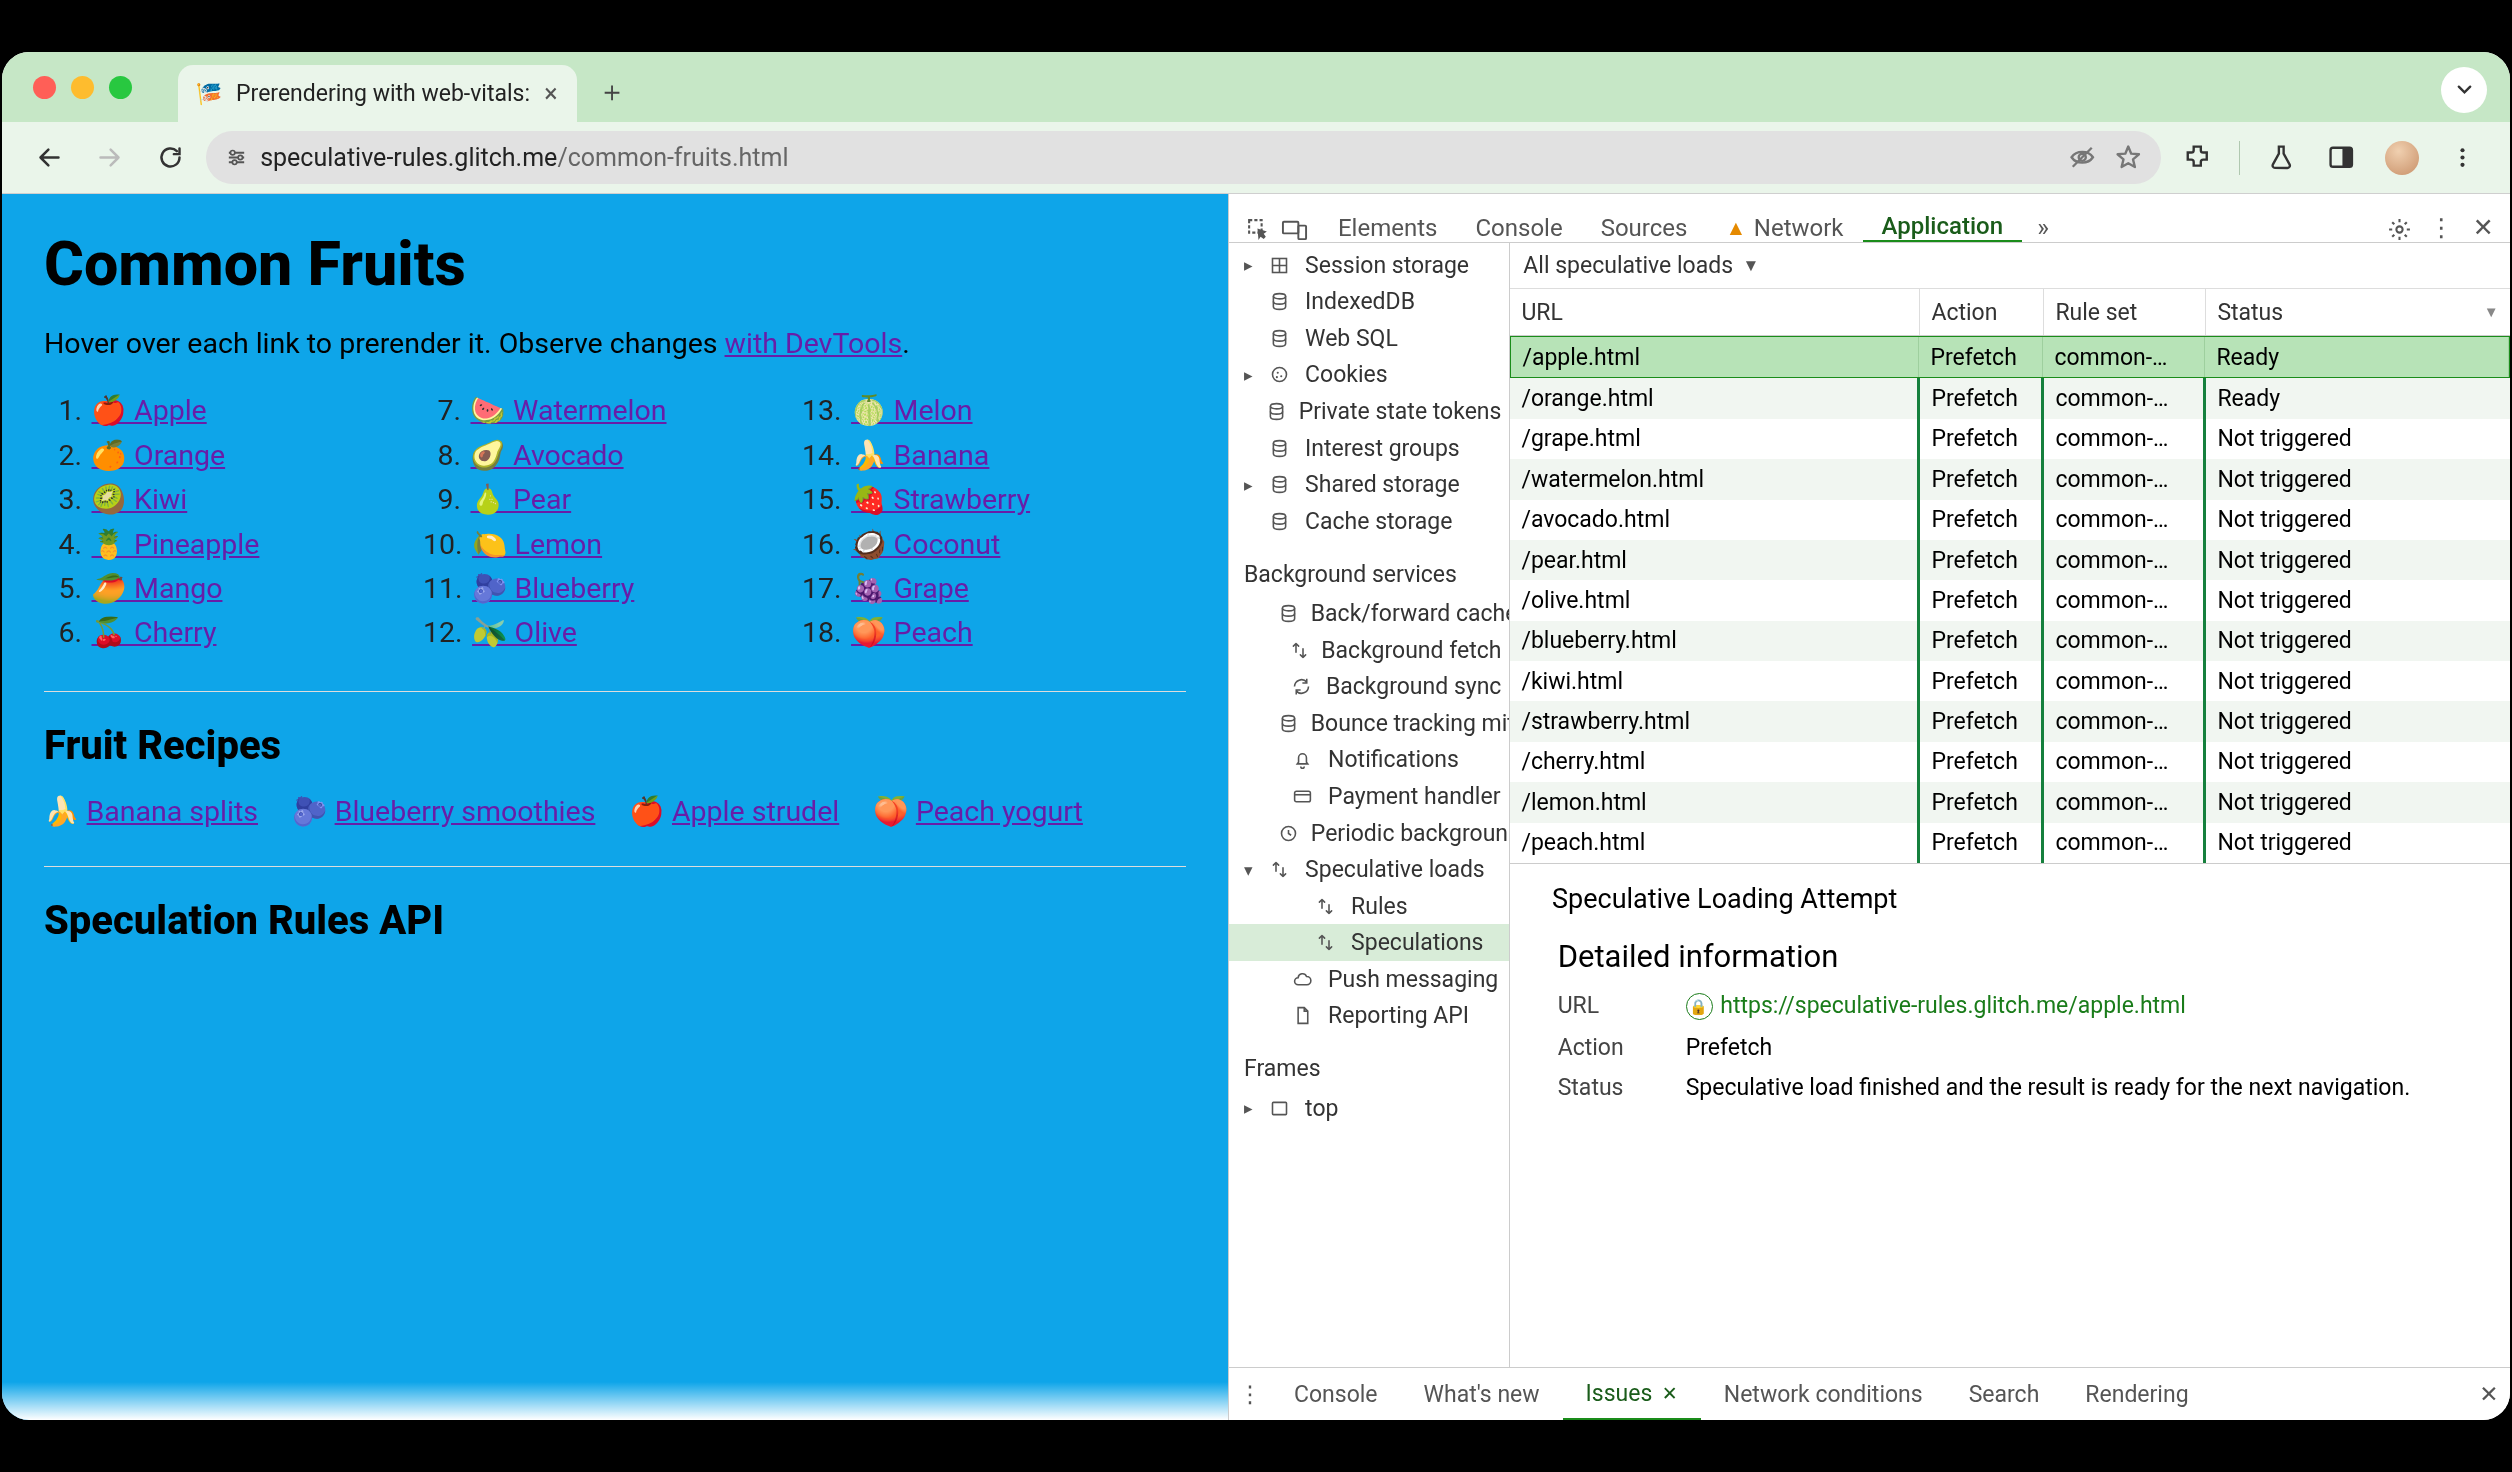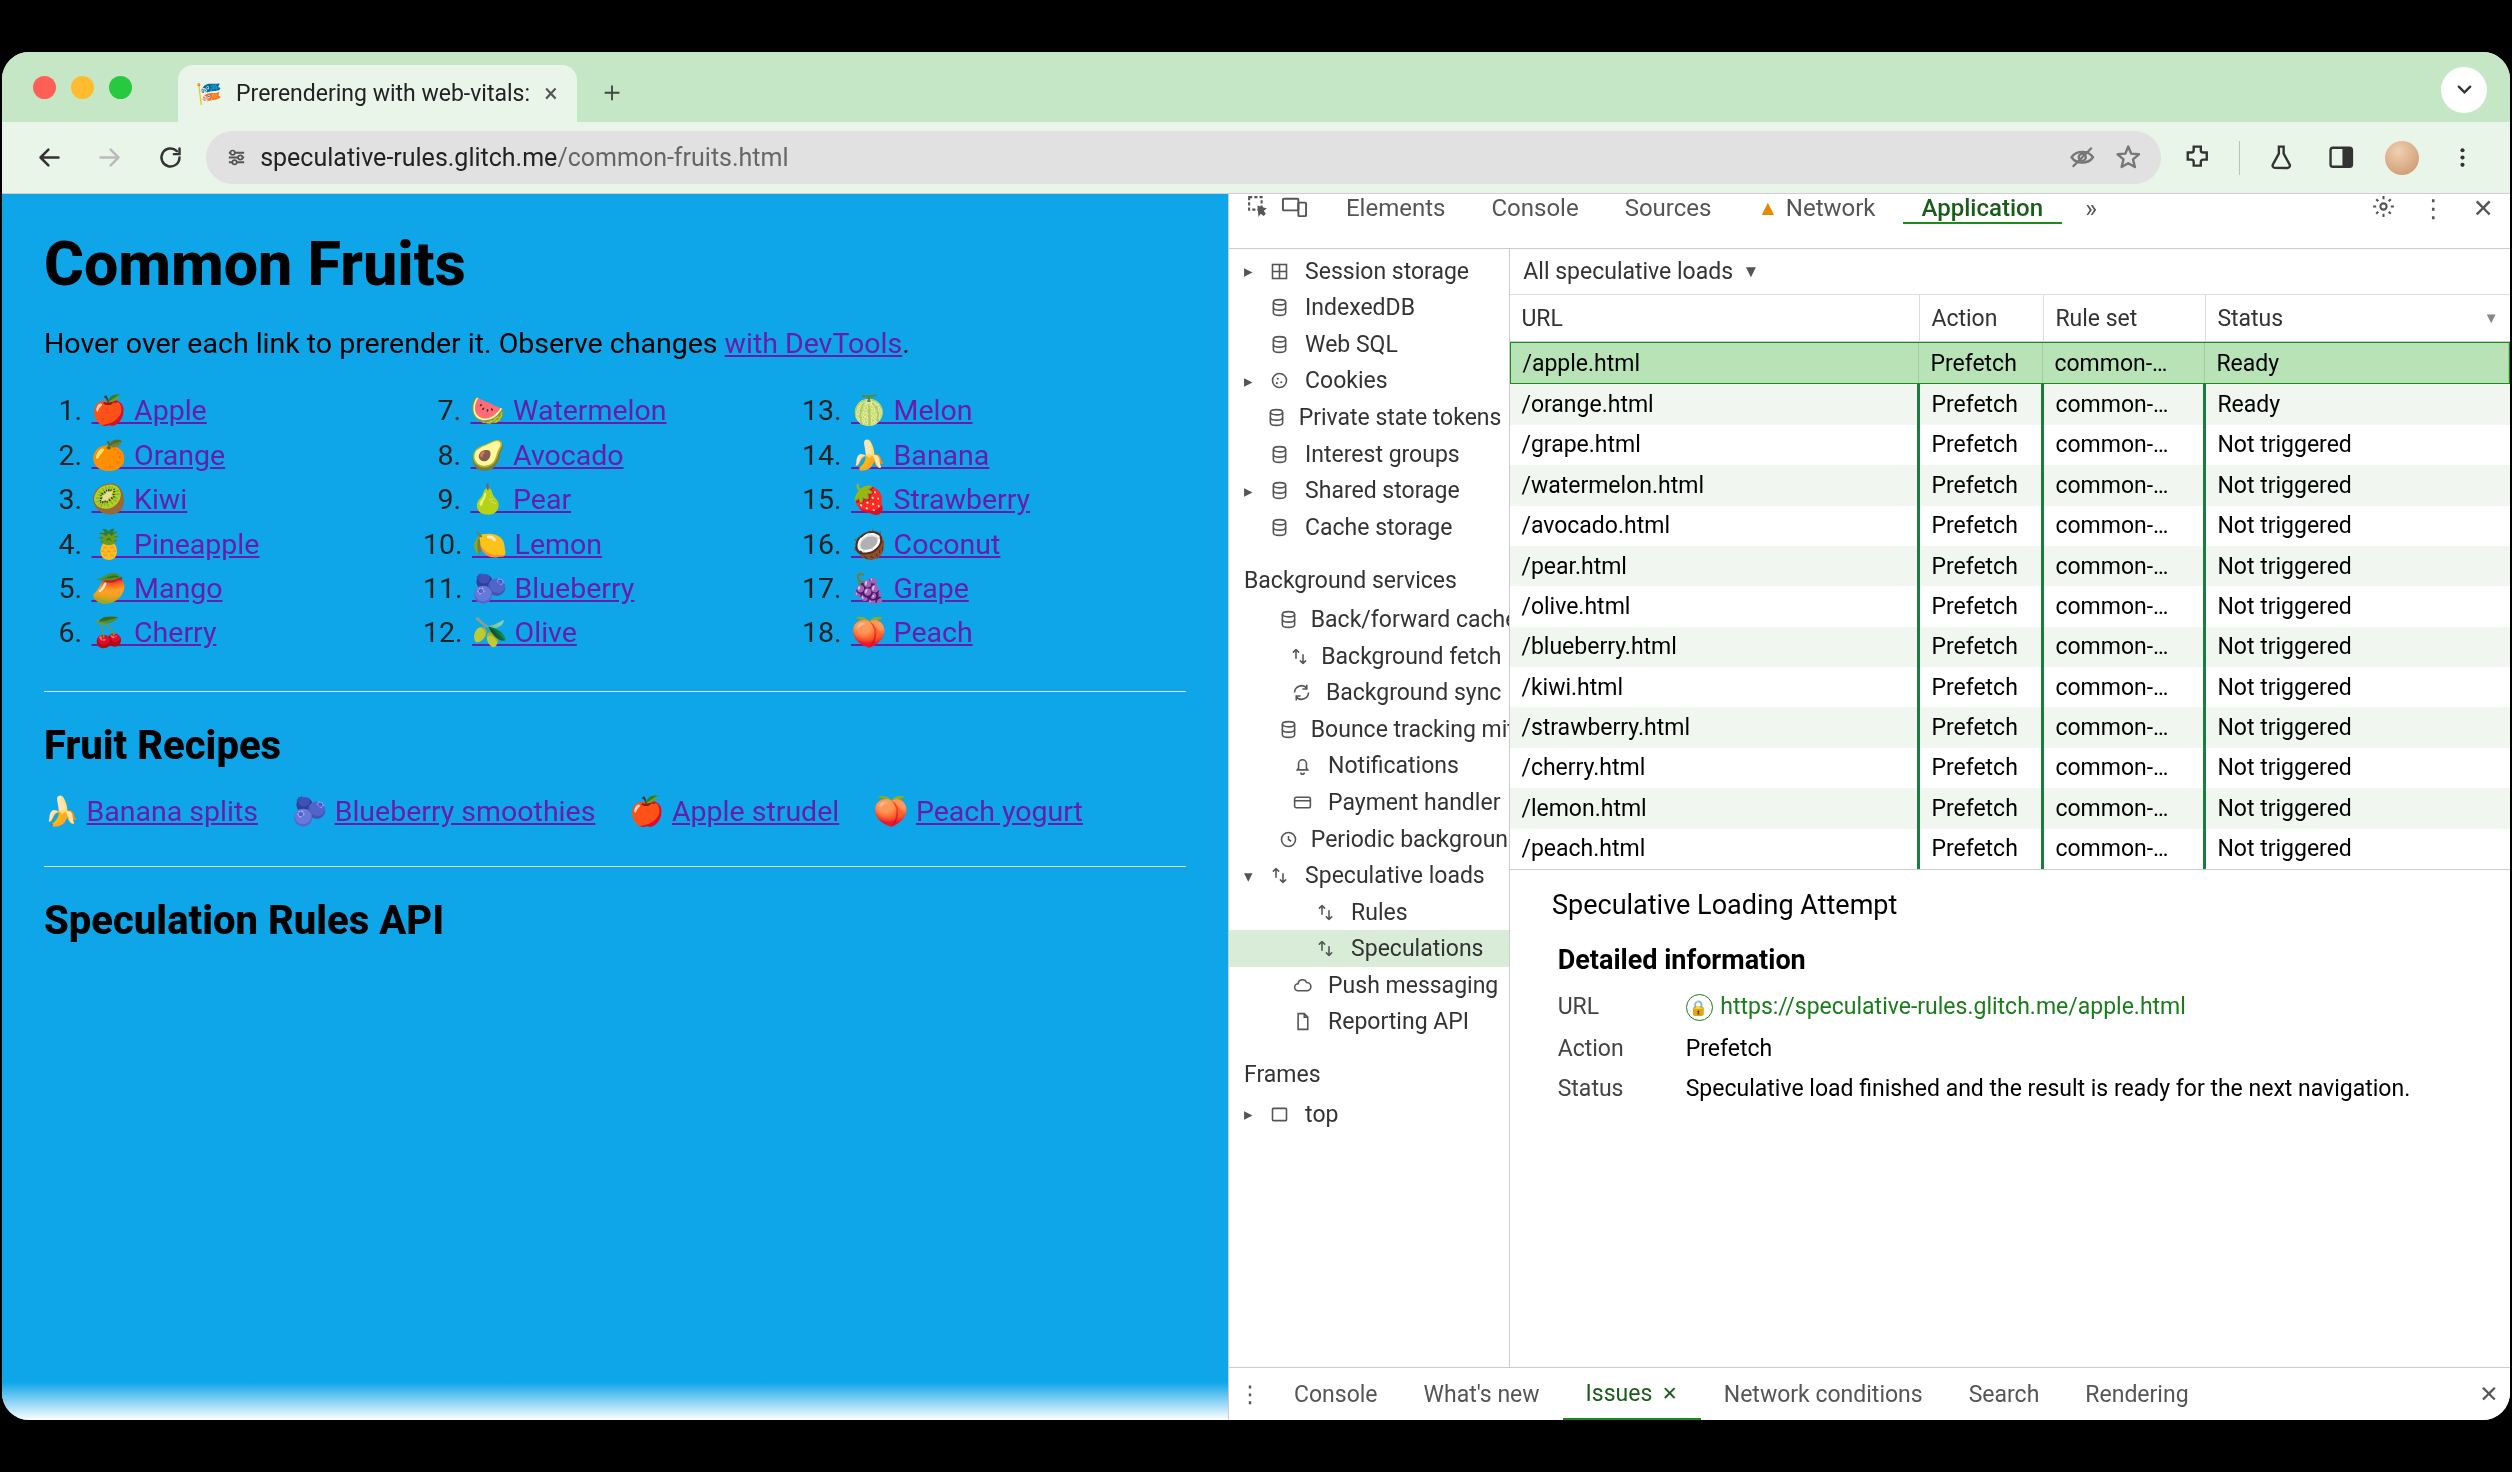--- a/index.html
+++ b/index.html
@@ -113,26 +113,26 @@
   .devtools {
     flex:1;
     display:flex;
     flex-direction:column;
     border-left: 1px solid #ccc;
     background:#fff;
     min-width:0;
     font-size: 23px;
   }
   .dt-tabs {
-    height: 55px;
+    height: 49px;
     border-bottom: 1px solid #ccc;
     display:flex;
-    align-items:flex-start;
+    align-items:flex-end;
     padding: 0 5.7px;
-    gap: 8px;
+    gap: 0;
   }
   .dt-tabs .pre { display:flex; align-items:center; gap:9.5px; padding:0 11.4px; color:#555; font-size:23px;}
   .dt-tab { padding: 0 19px; display:flex; align-items:center; color:#555; font-size:24px; gap:7.6px; }
   .dt-tab.active { color:#1a5c1a; border-bottom: 2.9px solid #1a8c1a; font-weight:500;}
   .dt-tab .warn { color:#e58a00; font-size:21px; }
   .dt-tabs .grow { flex:1; }
   .dt-tabs .rbtn { width:42px; display:flex; align-items:center; justify-content:center; color:#555; font-size:25px; }
   .dt-body { flex:1; display:flex; min-height:0; }
   
   .dt-side {
@@ -171,21 +171,21 @@
     font-size:23px;
   }
   .dt-row > div { padding: 6.7px 11.4px; border-right: 3px solid #15803d; overflow:hidden; text-overflow:ellipsis; white-space:nowrap;}
   .dt-row > div:last-child { border-right:none; }
   .dt-row.selected { background:#b7e3b7; border: 1.9px solid #1a8c1a;}
   .dt-row.selected > div { border-right: 1px solid #9ecf9e;}
   .dt-row.alt { background:#f1f6f1; }
   
   .dt-detail { border-top:1px solid #ccc; padding: 19px 27px 19px 42px; font-size:23px; overflow:hidden;}
   .dt-detail h3 { font-size:27px; font-weight:400; margin-bottom:23px; }
-  .dt-detail h4 { font-size:27px; font-weight:700; margin-bottom:17px; margin-left: 5.7px;}
+  .dt-detail h4 { font-size:31px; font-weight:400; margin-bottom:17px; margin-left: 5.7px;}
   .dt-detail .kv { display:grid; grid-template-columns: 105px 1fr; gap: 7.6px 23px; margin-bottom: 13.3px; margin-left:5.7px; align-items:start;}
   .dt-detail .kv .k { color:#444; }
   .dt-detail .kv .v a { color:#1a7c1a; text-decoration:none; }
   .dt-detail .kv .v .lock { display:inline-flex; width:27px; height:27px; border:1.9px solid #1a7c1a; border-radius:50%; align-items:center; justify-content:center; font-size:15px; color:#1a7c1a; margin-right:7.6px; vertical-align:middle;}
   
   .dt-drawer {
     height: 53px;
     border-top: 1px solid #ccc;
     display:flex;
     align-items:stretch;

